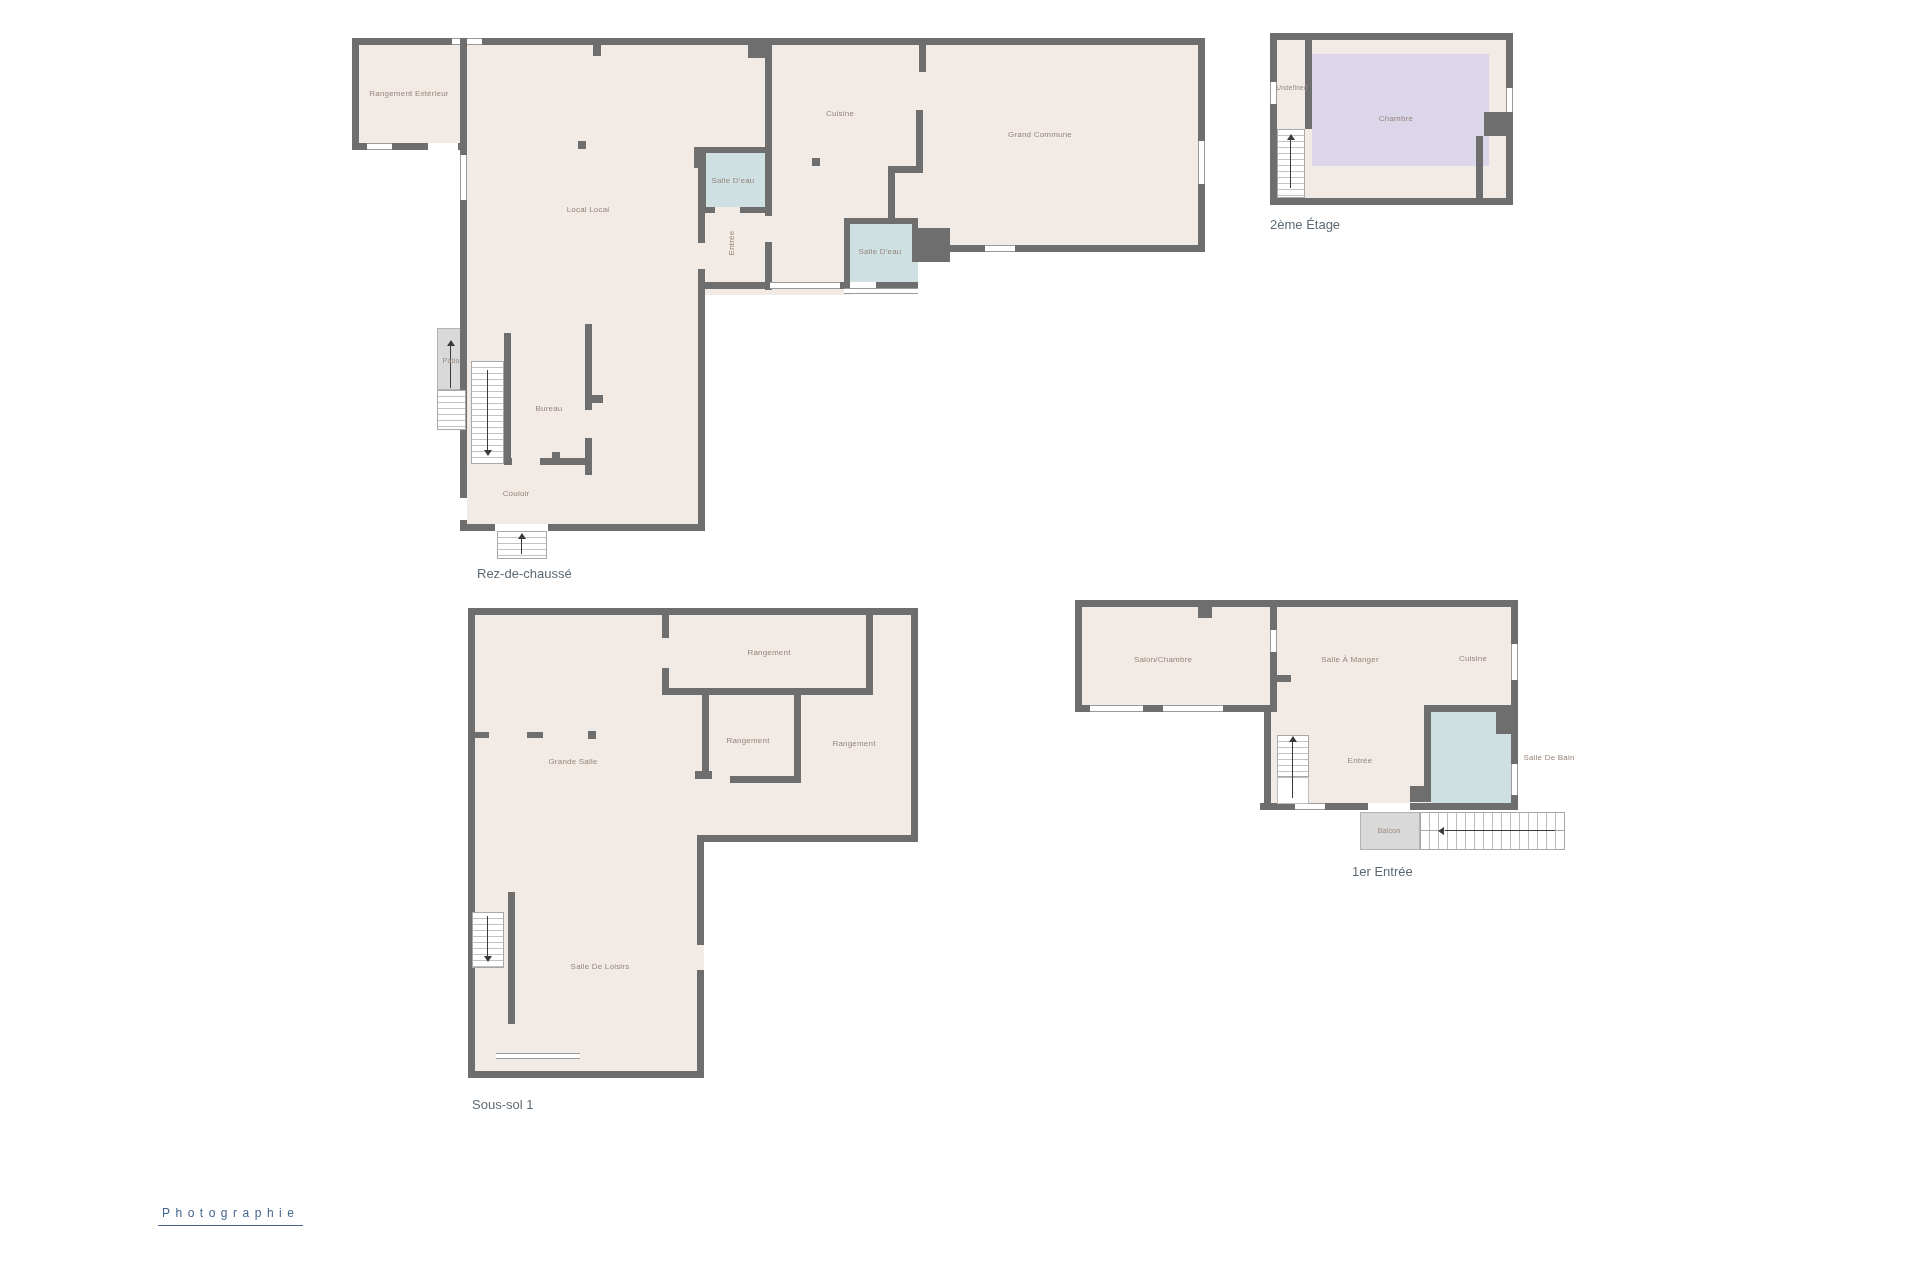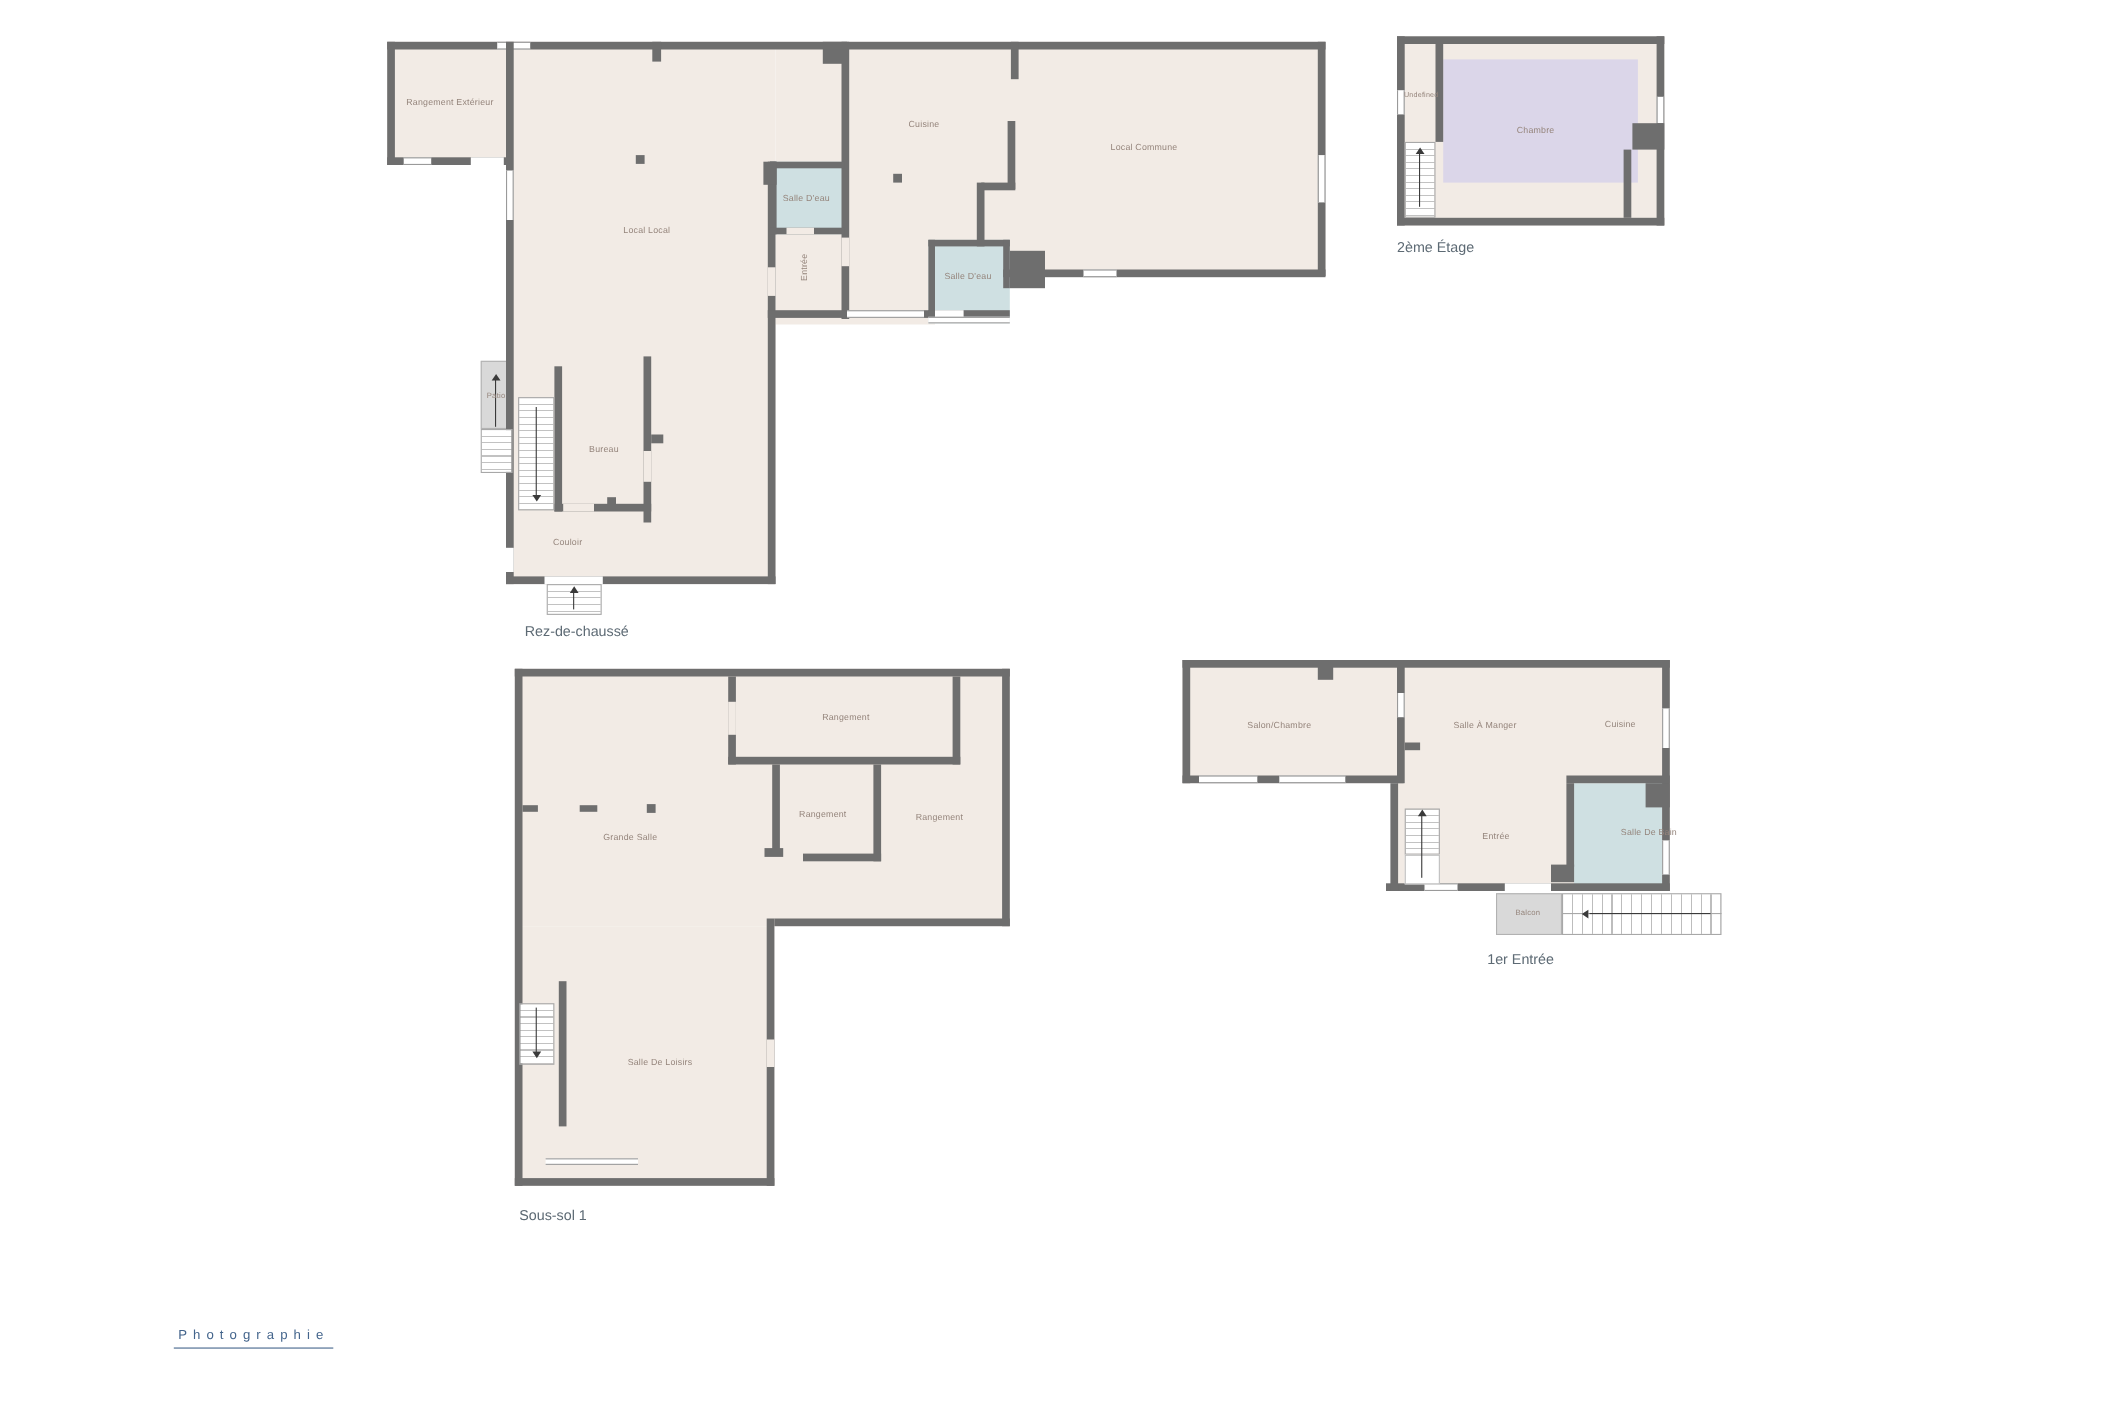--- a/index.html
+++ b/index.html
@@ -104,21 +104,21 @@
     <div class="ah-up" style="left:447px;top:340px;"></div>
     <div class="st-v" style="left:471px;top:361px;width:33px;height:103px;"></div>
     <div class="al-v" style="left:487px;top:370px;height:80px;"></div>
     <div class="ah-dn" style="left:484px;top:450px;"></div>
     <div class="st-v" style="left:497px;top:531px;width:50px;height:28px;"></div>
     <div class="al-v" style="left:521px;top:538px;height:16px;"></div>
     <div class="ah-up" style="left:518px;top:533px;"></div>
 
     <span class="rl" style="left:409px;top:93px;">Rangement Extérieur</span>
     <span class="rl" style="left:840px;top:113px;">Cuisine</span>
-    <span class="rl" style="left:1040px;top:134px;">Local Commune</span>
+    <span class="rl" style="left:1040px;top:134px;">Grand Commune</span>
     <span class="rl" style="left:733px;top:180px;">Salle D'eau</span>
     <span class="rl" style="left:588px;top:209px;">Local Local</span>
     <span class="rl vlabel" style="left:731px;top:243px;">Entrée</span>
     <span class="rl" style="left:880px;top:251px;">Salle D'eau</span>
     <span class="rl small" style="left:451px;top:360px;">Patio</span>
     <span class="rl" style="left:549px;top:408px;">Bureau</span>
     <span class="rl" style="left:516px;top:493px;">Couloir</span>
     <span class="cap" style="left:477px;top:566px;">Rez-de-chaussé</span>
   </div>
 
@@ -205,21 +205,21 @@
     <div class="w" style="left:1424px;top:712px;width:7px;height:76px;"></div>
     <div class="w" style="left:1410px;top:786px;width:21px;height:16px;"></div>
     <div class="w" style="left:1496px;top:712px;width:22px;height:22px;"></div>
     <div class="st-v" style="left:1277px;top:735px;width:32px;height:42px;"></div>
     <div class="land" style="left:1277px;top:777px;width:32px;height:27px;"></div>
     <div class="al-v" style="left:1292px;top:740px;height:58px;"></div>
     <div class="ah-up" style="left:1289px;top:736px;"></div>
     <span class="rl" style="left:1163px;top:659px;">Salon/Chambre</span>
     <span class="rl" style="left:1350px;top:659px;">Salle À Manger</span>
     <span class="rl" style="left:1473px;top:658px;">Cuisine</span>
-    <span class="rl" style="left:1499px;top:757px;">Salle De Bain</span>
+    <span class="rl" style="left:1549px;top:757px;">Salle De Bain</span>
     <span class="rl" style="left:1360px;top:760px;">Entrée</span>
     <span class="rl small" style="left:1389px;top:830px;">Balcon</span>
     <span class="cap" style="left:1352px;top:864px;">1er Entrée</span>
   </div>
 
   <div class="logo">
     <span class="logo-sub">Photographie</span>
   </div>
 
 </div>

